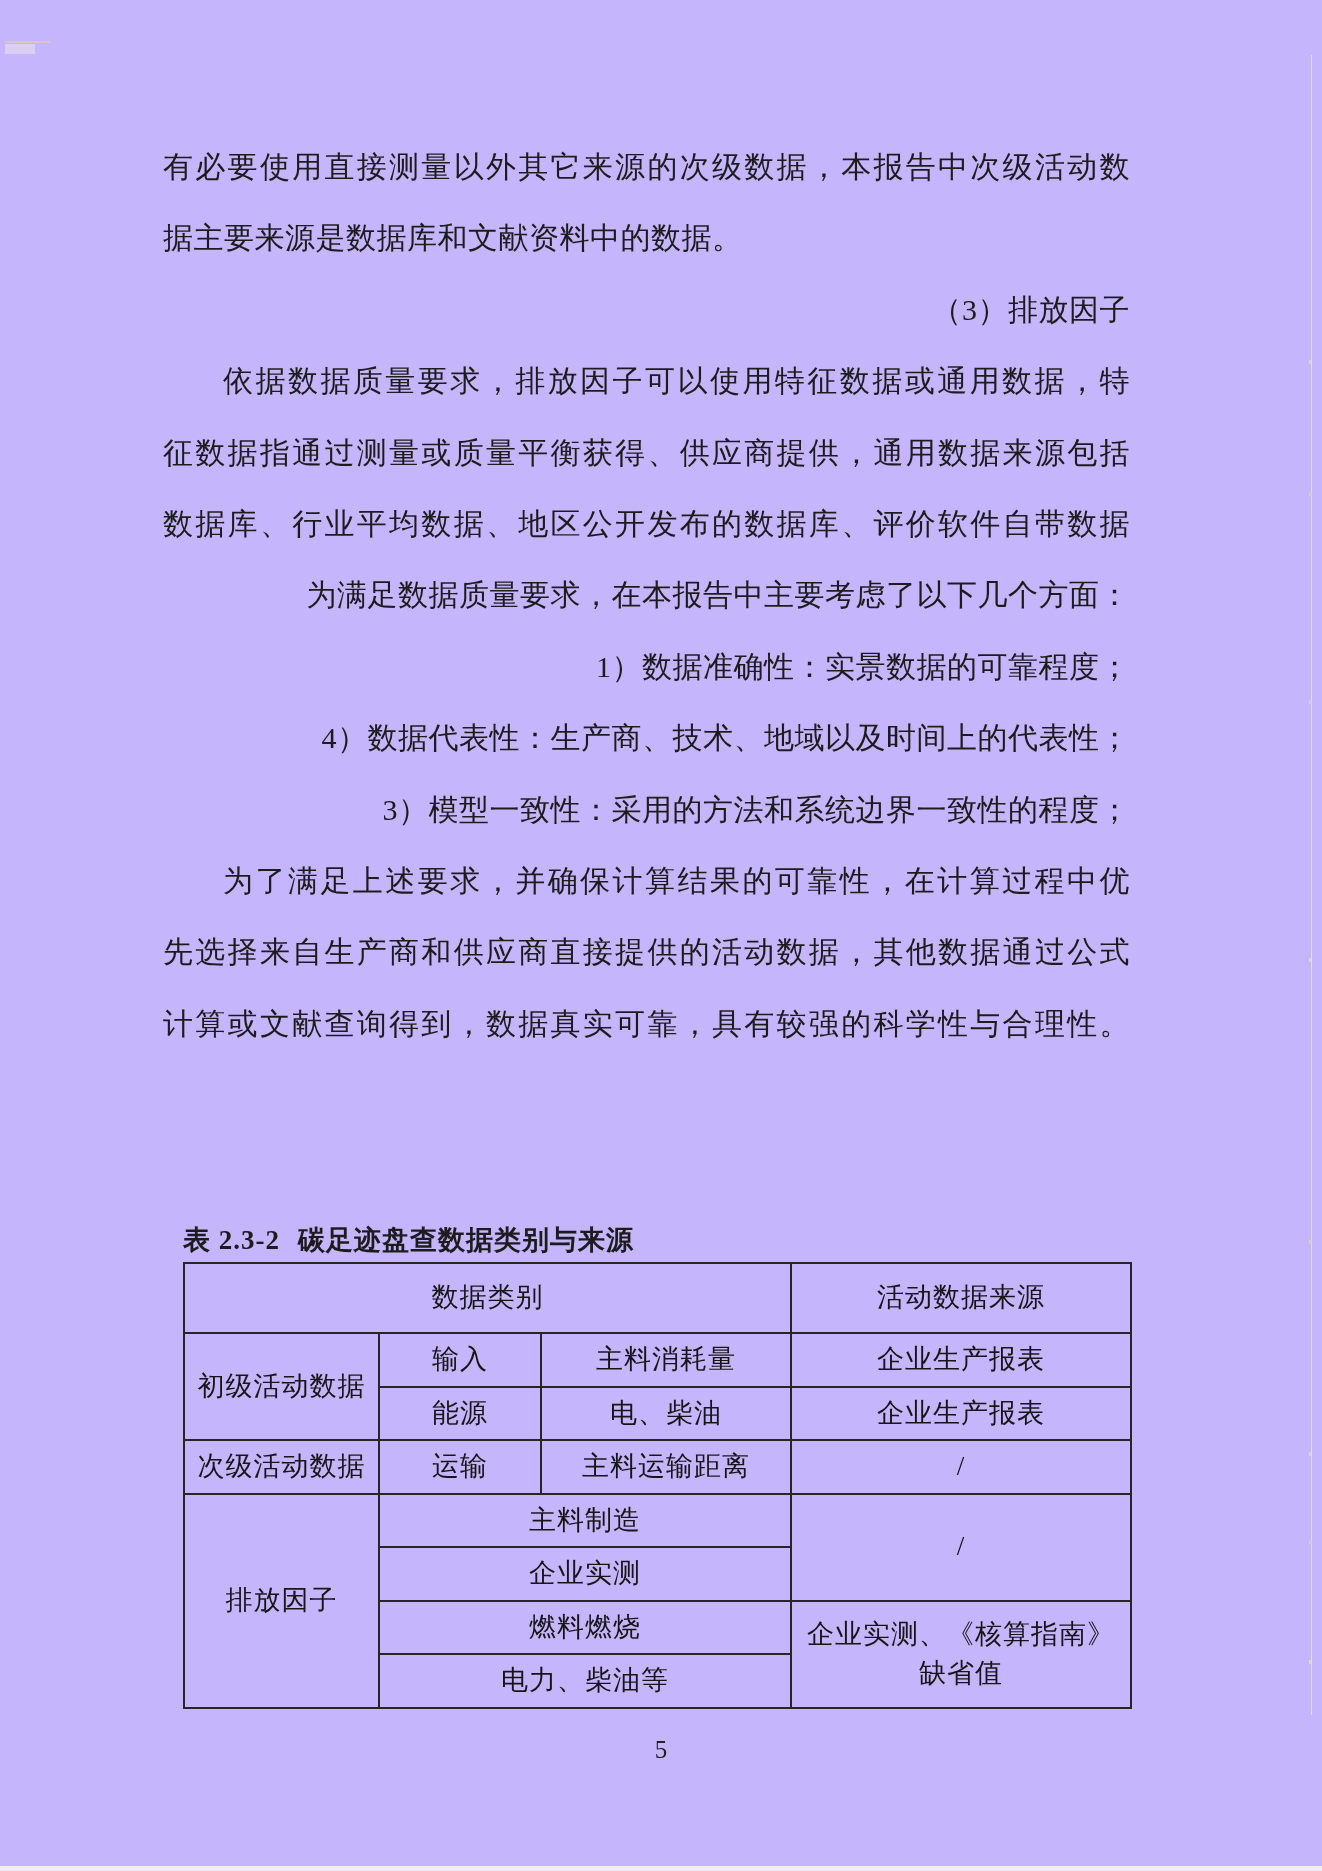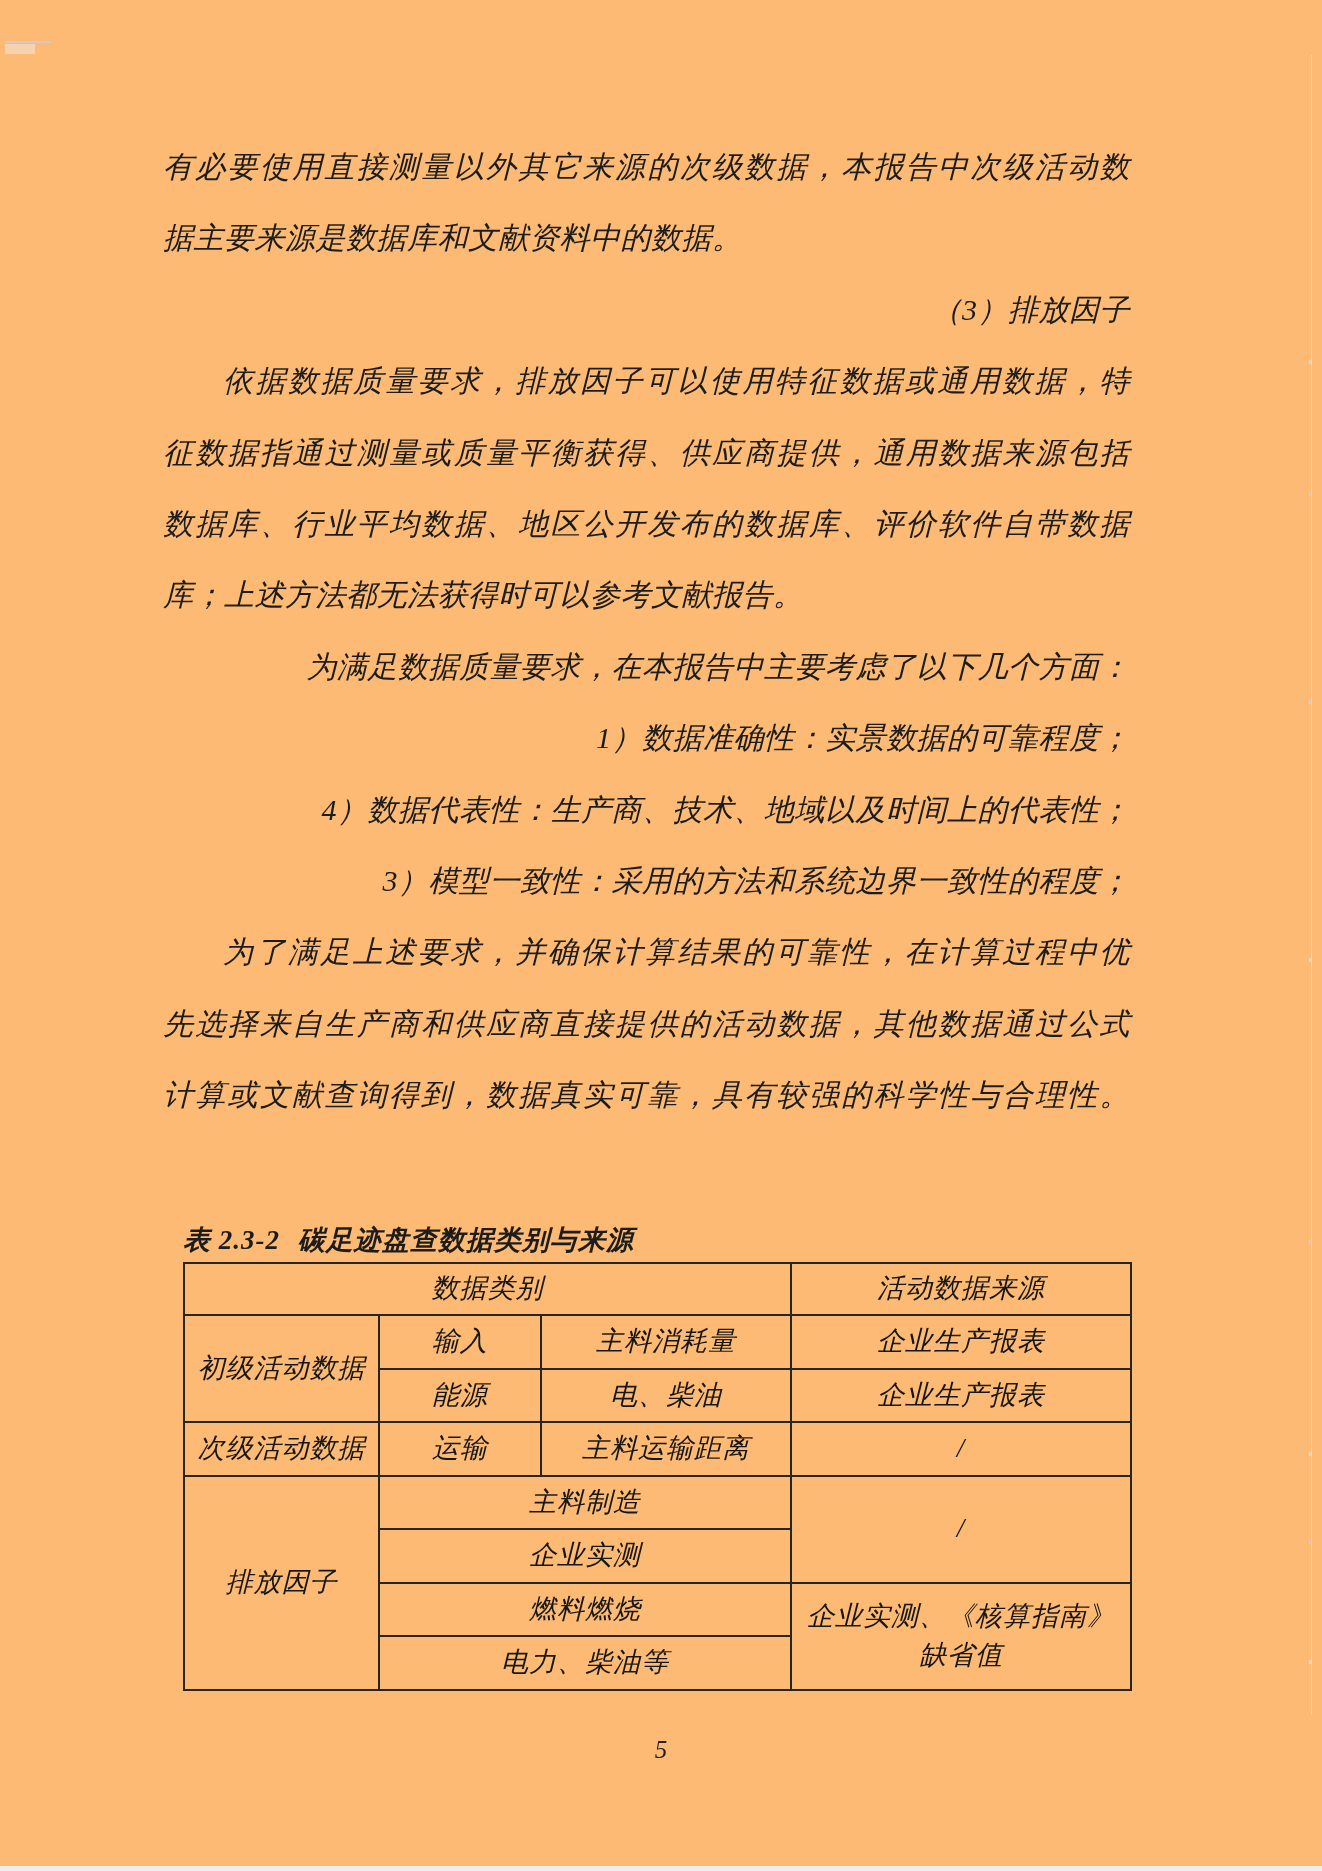--- a/index.html
+++ b/index.html
@@ -4,24 +4,23 @@
 <style>
   html, body { margin: 0; padding: 0; }
   body {
     width: 1322px; height: 1871px;
     background: #f7f6f5;
     font-family: "Liberation Serif", "DejaVu Serif", serif;
   }
   .page {
     position: relative;
     width: 1322px; height: 1871px;
-    background: #fdba74;
+    background: #c4b5fd;
     overflow: hidden;
     color: #1c1c1c;
-    font-style: italic;
   }
   
   .art { position: absolute; pointer-events: none; }
   .art-topleft { left: 5px; top: 41px; width: 46px; height: 2px; background: #d9c6c6; }
   .art-topleft2 { left: 5px; top: 44px; width: 30px; height: 10px; background: #efe9e9; opacity: .5; }
   .art-rightline { left: 1311px; top: 55px; width: 1px; height: 1660px; background: #dddcda; }
   .sp { width: 3px; height: 4px; left: 1309px; opacity: .85; }
   .art-bottom { left: 0; bottom: 0; width: 1322px; height: 5px; background: #f1efee; }
 
   .content {
@@ -65,21 +64,21 @@
     color: #161616;
   }
   table.dtable td {
     border: 2.4px solid #262626;
     text-align: center;
     vertical-align: middle;
     padding: 0 6px;
     line-height: 1.45;
     letter-spacing: 1px;
   }
-  tr.hrow { height: 52px; }
+  tr.hrow { height: 70px; }
   tr.brow { height: 53.5px; }
 
   .pagenum {
     position: absolute;
     left: 0; top: 1736px;
     width: 1322px;
     text-align: center;
     font-size: 25px;
     color: #222;
   }
@@ -102,21 +101,20 @@
   <div class="art sp" style="top:1660px;background:#e8ddc8;"></div>
   <div class="art art-bottom"></div>
 
   <div class="content">
     <div class="line just">有必要使用直接测量以外其它来源的次级数据，本报告中次级活动数</div>
     <div class="line">据主要来源是数据库和文献资料中的数据。</div>
     <div class="line indent">（3）排放因子</div>
     <div class="line indent just">依据数据质量要求，排放因子可以使用特征数据或通用数据，特</div>
     <div class="line just">征数据指通过测量或质量平衡获得、供应商提供，通用数据来源包括</div>
     <div class="line just">数据库、行业平均数据、地区公开发布的数据库、评价软件自带数据</div>
-    <div class="line">库；上述方法都无法获得时可以参考文献报告。</div>
     <div class="line indent">为满足数据质量要求，在本报告中主要考虑了以下几个方面：</div>
     <div class="line indent">1）数据准确性：实景数据的可靠程度；</div>
     <div class="line indent">4）数据代表性：生产商、技术、地域以及时间上的代表性；</div>
     <div class="line indent">3）模型一致性：采用的方法和系统边界一致性的程度；</div>
     <div class="line indent just">为了满足上述要求，并确保计算结果的可靠性，在计算过程中优</div>
     <div class="line just">先选择来自生产商和供应商直接提供的活动数据，其他数据通过公式</div>
     <div class="line just">计算或文献查询得到，数据真实可靠，具有较强的科学性与合理性。</div>
   </div>
 
   <div class="caption">

